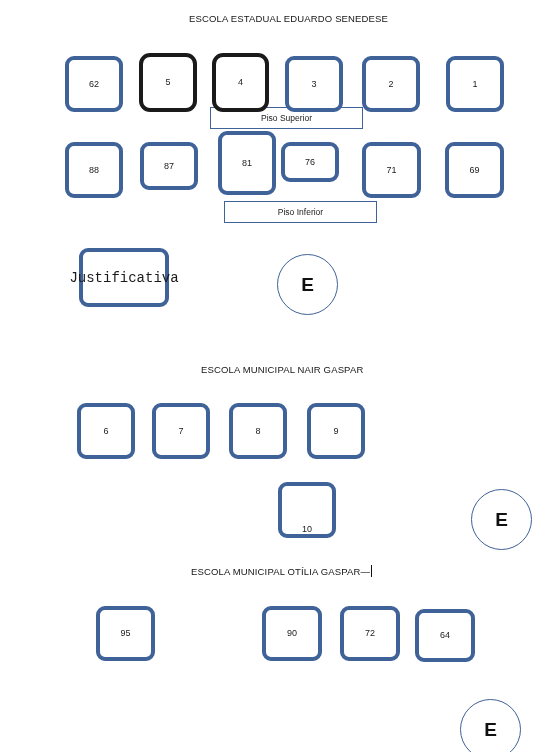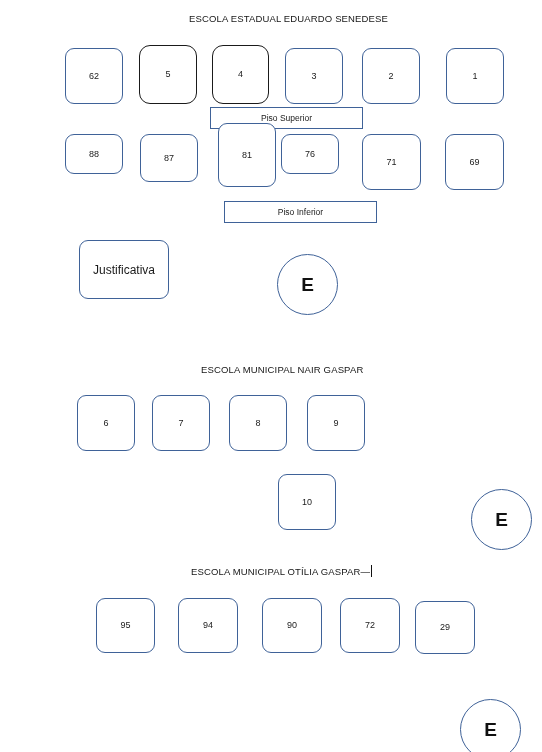--- a/index.html
+++ b/index.html
@@ -37,38 +37,40 @@
     height: 12px;
     background: #111;
     vertical-align: -2px;
     margin-left: 1px;
   }
 
   
   .room {
     position: absolute;
     box-sizing: border-box;
-    border: 1px solid #3b82f6;
+    border: 4px solid #3b82f6;
     border-radius: 9px;
     background: #ffffff;
     display: flex;
     align-items: center;
     justify-content: center;
+    margin-top: 8px;
   }
   .room.dark {
     border-color: #1a1a1a;
     border-radius: 11px;
   }
   .room-label {
     font-size: 9px;
     color: #1a1a1a;
     line-height: 1;
   }
   .room.wide .room-label {
-    font-size: 12px;
+    font-size: 14px;
+    font-family: Liberation Mono, monospace;
   }
 
   
   .floor-bar {
     position: absolute;
     box-sizing: border-box;
     border: 1px solid #3f6298;
     background: #ffffff;
     display: flex;
     align-items: center;
@@ -121,21 +123,21 @@
       </div>
       <div class="room" style="left: 285px; top: 48px; width: 58px; height: 56px; border-color: rgb(63, 98, 152);">
         <span class="room-label">3</span>
       </div>
       <div class="room" style="left: 362px; top: 48px; width: 58px; height: 56px; border-color: rgb(63, 98, 152);">
         <span class="room-label">2</span>
       </div>
       <div class="room" style="left: 446px; top: 48px; width: 58px; height: 56px; border-color: rgb(63, 98, 152);">
         <span class="room-label">1</span>
       </div>
-      <div class="room" style="left: 65px; top: 134px; width: 58px; height: 40px; border-color: rgb(63, 98, 152);">
+      <div class="room" style="left: 65px; top: 134px; width: 58px; height: 56px; border-color: rgb(63, 98, 152);">
         <span class="room-label">88</span>
       </div>
       <div class="room" style="left: 140px; top: 134px; width: 58px; height: 48px; border-color: rgb(63, 98, 152);">
         <span class="room-label">87</span>
       </div>
       <div class="room" style="left: 218px; top: 123px; width: 58px; height: 64px; border-color: rgb(63, 98, 152); text-align: center;">
         <span class="room-label">81</span>
       </div>
       <div class="room" style="left: 281px; top: 134px; width: 58px; height: 40px; border-color: rgb(63, 98, 152);">
         <span class="room-label">76</span>
@@ -160,41 +162,38 @@
       </div>
       <div class="room" style="left: 152px; top: 395px; width: 58px; height: 56px; border-color: rgb(63, 98, 152);">
         <span class="room-label">7</span>
       </div>
       <div class="room" style="left: 229px; top: 395px; width: 58px; height: 56px; border-color: rgb(63, 98, 152);">
         <span class="room-label">8</span>
       </div>
       <div class="room" style="left: 307px; top: 395px; width: 58px; height: 56px; border-color: rgb(63, 98, 152);">
         <span class="room-label">9</span>
       </div>
-      <div class="room" style="left: 278px; top: 474px; width: 58px; height: 56px; border-color: rgb(63, 98, 152);">
+      <div class="room" style="left: 278px; top: 474px; width: 58px; height: 56px; border-color: rgb(63, 98, 152); align-items: flex-end;">
         <span class="room-label">10</span>
       </div>
       <div class="connector" style="left: 471px; top: 489px; width: 61px; height: 61px;">
         <span class="connector-label">E</span>
       </div>
     </div>
     <div style="position: absolute; inset: 0px;">
       <div class="section-title" style="left: 191px; top: 565px;"><span>ESCOLA MUNICIPAL OTÍLIA GASPAR—</span><span class="caret"></span></div>
       <div class="room" style="left: 96px; top: 598px; width: 59px; height: 55px; border-color: rgb(63, 98, 152);">
         <span class="room-label">95</span>
       </div>
-      <div class="room" style="left: 178px; top: 598px; width: 60px; height: 55px; border-color: rgb(63, 98, 152);">
-        <span class="room-label">94</span>
-      </div>
       <div class="room" style="left: 262px; top: 598px; width: 60px; height: 55px; border-color: rgb(63, 98, 152);">
         <span class="room-label">90</span>
       </div>
       <div class="room" style="left: 340px; top: 598px; width: 60px; height: 55px; border-color: rgb(63, 98, 152); text-align: center;">
         <span class="room-label">72</span>
       </div>
       <div class="room" style="left: 415px; top: 601px; width: 60px; height: 53px; border-color: rgb(63, 98, 152);">
-        <span class="room-label">29</span>
+        <span class="room-label">64</span>
       </div>
       <div class="connector" style="left: 460px; top: 699px; width: 61px; height: 61px;">
         <span class="connector-label">E</span>
       </div>
     </div>
   </div>
 
 </body></html>

